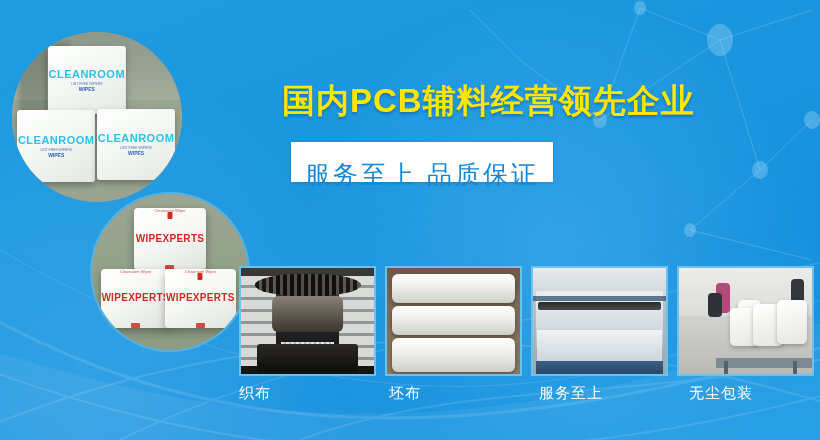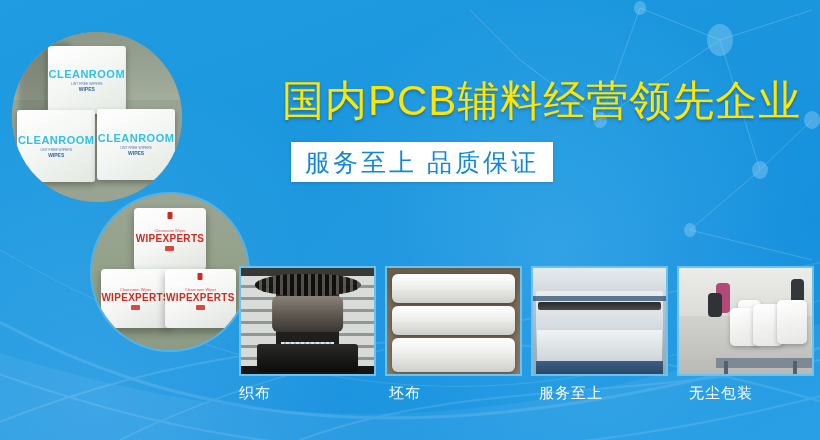--- a/index.html
+++ b/index.html
@@ -51,43 +51,43 @@
   .p2{left:3%;top:46%;width:46%;height:42%;}
   .p2 .brand{font-size:11px;} .p2 .sub1{font-size:3.4px;margin-top:2px;} .p2 .sub2{font-size:5px;}
   .p3{left:50%;top:45%;width:46%;height:42%;}
   .p3 .brand{font-size:11px;} .p3 .sub1{font-size:3.4px;margin-top:2px;} .p3 .sub2{font-size:5px;}
 
   
   .wx-scene{background:linear-gradient(180deg,#9aa594 0%,#93a188 55%,#8d9b84 100%);}
   .wpack{
     position:absolute;background:linear-gradient(155deg,#ffffff 0%,#f6f7f5 50%,#dfe3dd 100%);
     border-radius:4px;box-shadow:0 4px 8px rgba(0,0,0,.32);
-    display:flex;flex-direction:column;align-items:center;justify-content:center;
+    display:flex;flex-direction:column;align-items:center;justify-content:space-between;
   }
   .wpack .wtop{color:#c8312a;font-size:4px;white-space:nowrap;opacity:.85;}
   .wpack .wbrand{color:#cf2b22;font-weight:bold;font-size:10px;letter-spacing:.3px;white-space:nowrap;}
   .wpack .wlogo{margin-top:2px;width:9px;height:5px;background:#cf2b22;opacity:.85;border-radius:1px;}
   .wpack .tag{position:absolute;top:7%;left:50%;transform:translateX(-50%);width:5px;height:7px;background:#cf2b22;border-radius:1px;}
   .w1{left:27%;top:9%;width:46%;height:40%;}
   .w2{left:6%;top:48%;width:44%;height:38%;}
   .w3{left:47%;top:48%;width:45%;height:38%;}
 
   
   .headline{
     position:absolute;left:282px;top:74px;width:500px;height:54px;
-    font-size:42px;font-weight:normal;color:#FFE600;letter-spacing:1px;
+    font-size:33px;font-weight:bold;color:#FFE600;letter-spacing:1px;
     line-height:54px;white-space:nowrap;
     text-shadow:0 2px 3px rgba(0,40,80,.35);
   }
 
   
   .subbar{
     position:absolute;left:291px;top:142px;height:40px;
     background:#ffffff;display:flex;align-items:flex-start;
-    padding:4px 14px;box-shadow:0 1px 3px rgba(0,30,60,.2);
+    padding:16px 14px;box-shadow:0 1px 3px rgba(0,30,60,.2);
   }
   .subbar span{
     font-size:25px;color:#1287d8;letter-spacing:3px;white-space:nowrap;font-weight:500;
   }
 
   
   .tags{position:absolute;left:292px;top:198px;display:flex;gap:14px;}
   .tag-box{
     width:58px;height:51px;border:2px solid #ffffff;
     display:flex;align-items:center;justify-content:center;

